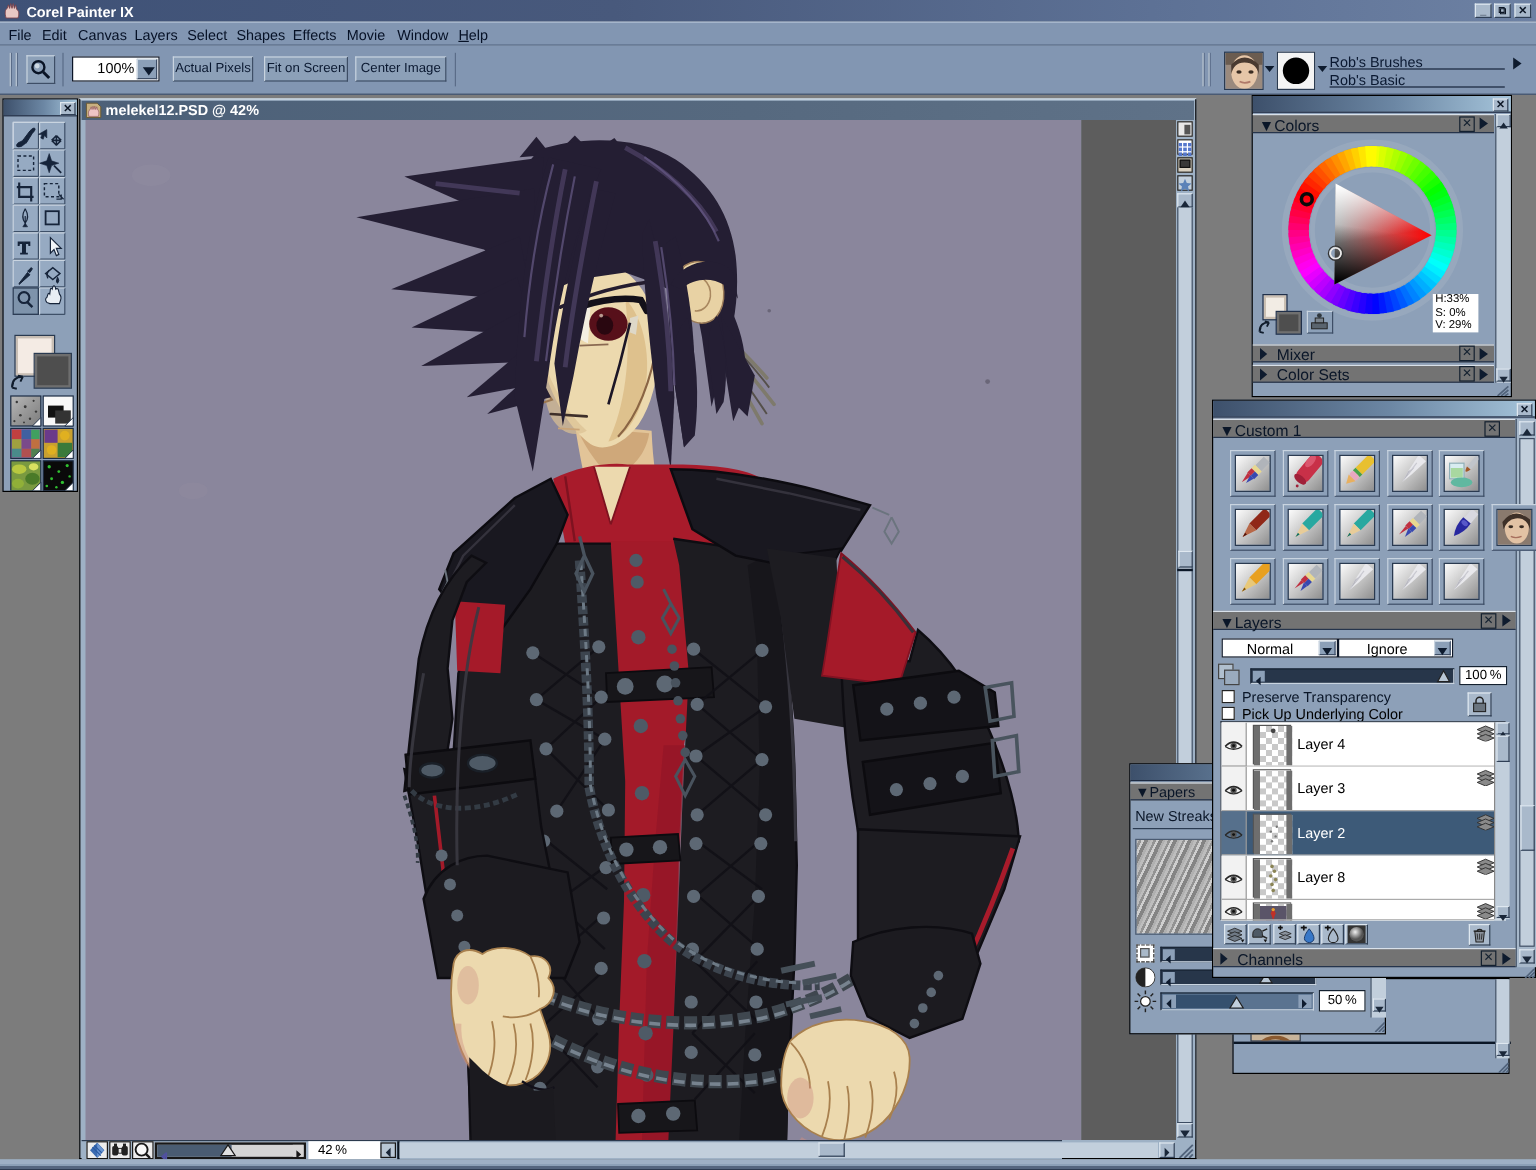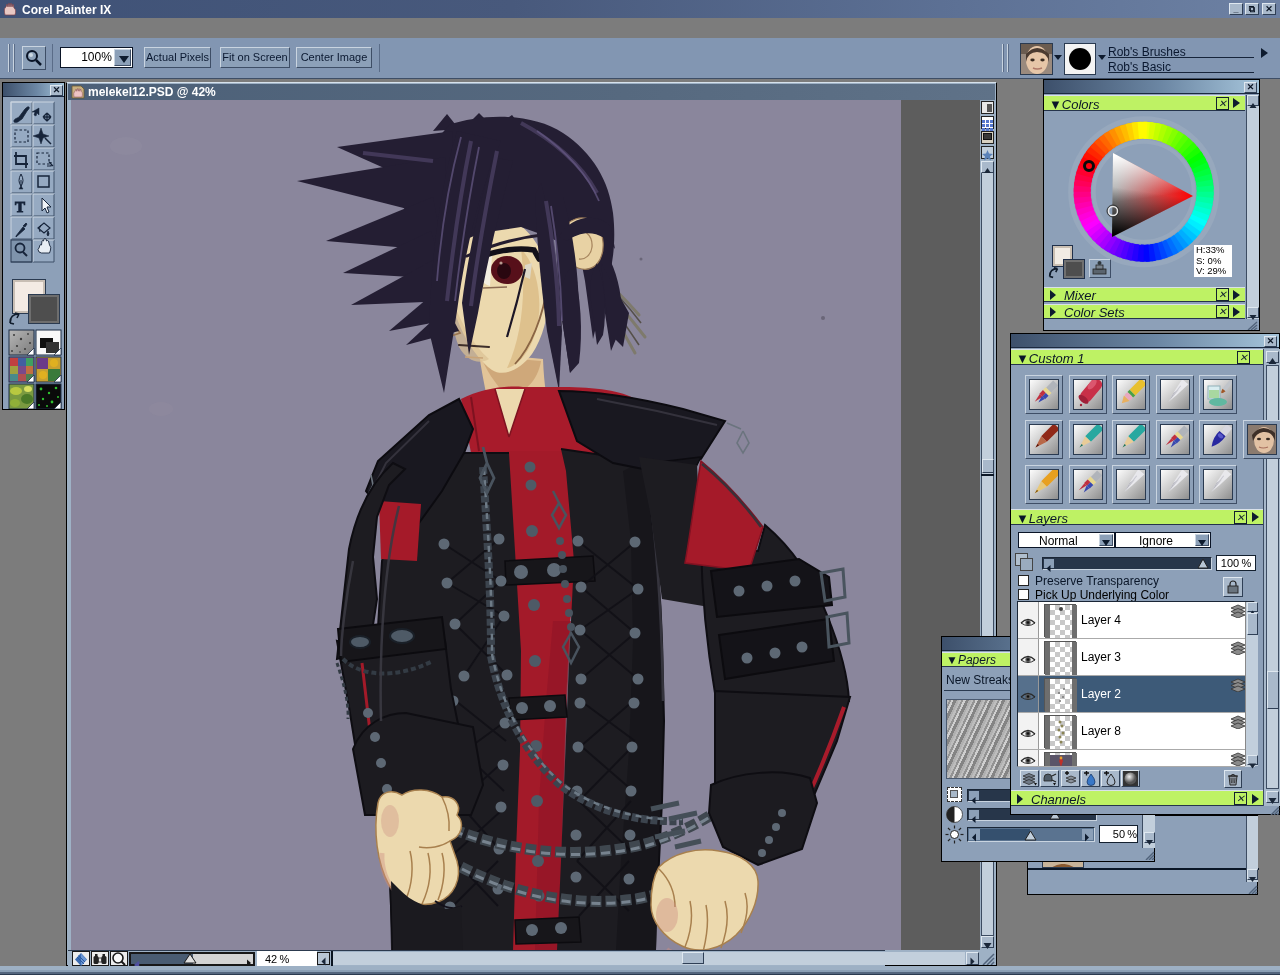--- a/index.html
+++ b/index.html
@@ -25,22 +25,22 @@
 #bottomstrip { left:0; top:966px; width:1280px; height:9px;
   background:linear-gradient(to bottom,#9db0c4 0 4px,#8ba0b6 4px 6px,#54667e 6px 8px,#2c3b50 8px); }
 
 
 .palette { position:absolute; background:#8da0b8; border:1px solid #000; }
 .pal-title { position:absolute; left:0; top:0; width:100%; height:14px;
   background:linear-gradient(to right,#3d506b,#6c87a4 55%,#a5c4da); border-bottom:1px solid #1c2940; }
 .pal-x { position:absolute; top:2px; width:13px; height:11px; background:#a9b9cb;
   border:1px solid; border-color:#dfe8f0 #2f3f55 #2f3f55 #dfe8f0; color:#0b1524;
   font-size:9px; line-height:9px; text-align:center; font-weight:bold; }
-.sect-hdr { position:absolute; background:#bef264; border-top:1px solid #d9e1ea; border-bottom:1px solid #25344c;
-  color:#0a1628; font-size:13px;font-style:italic; }
+.sect-hdr { position:absolute; background:#737373; border-top:1px solid #d9e1ea; border-bottom:1px solid #25344c;
+  color:#0a1628; font-size:13px; }
 .xbox { position:absolute; width:13px; height:13px; border:1px solid #13202f; color:#13202f;
   font-size:10px; line-height:12px; text-align:center; }
 .arr-r { position:absolute; width:0; height:0; border-left:7px solid #0e1b2e; border-top:5px solid transparent; border-bottom:5px solid transparent; }
 .arr-d { display:inline-block; width:0; height:0; border-top:7px solid #0e1b2e; border-left:5px solid transparent; border-right:5px solid transparent; }
 .sbtn { position:absolute; background:#a9b9cb; border:1px solid; border-color:#dfe8f0 #2f3f55 #2f3f55 #dfe8f0; }
 .white-field { position:absolute; background:#fff; border:1px solid #13202f; color:#000; }
 </style>
 </head>
 <body>
 <div id="app">
@@ -48,20 +48,32 @@
   <div id="titlebar" class="abs">
     <svg class="abs" style="left:3px;top:2px" width="16" height="14" viewBox="0 0 16 14">
       <path d="M2 13 C1 9 1 6 3 5 L4 2 L5 5 L6 1 L7 5 L8 1 L9 5 L10 2 L11 6 C13 7 13 10 12 13 Z" fill="#e8c8c4" stroke="#7c4048" stroke-width="0.7"></path>
     </svg>
     <span class="txt">Corel Painter IX</span>
     <div class="winbtn" style="left:1229px">_</div>
     <div class="winbtn" style="left:1245px">⧉</div>
     <div class="winbtn" style="left:1262px">✕</div>
   </div>
 
+  <div id="menubar" class="abs">
+    <span style="left:7px">File</span>
+      <span style="left:35px">Edit</span>
+      <span style="left:65px">Canvas</span>
+    <span style="left:112px">Layers</span>
+      <span style="left:156px">Select</span>
+      <span style="left:197px">Shapes</span>
+    <span style="left:244px">Effects</span>
+      <span style="left:289px">Movie</span>
+      <span style="left:331px">Window</span>
+    <span style="left:382px"><u>H</u>elp</span>
+  </div>
 
   <div id="toolbar" class="abs">
     <div class="abs" style="left:8px;top:6px;width:2px;height:28px;background:#5a6c88;border-left:1px solid #c9d4e0"></div>
     <div class="abs" style="left:13px;top:6px;width:2px;height:28px;background:#5a6c88;border-left:1px solid #c9d4e0"></div>
     <div class="tbtn" style="left:22px;top:8px;width:24px;height:24px">
       <svg width="20" height="20" viewBox="0 0 20 20" style="margin-top:1px">
         <circle cx="8" cy="8" r="5" fill="none" stroke="#0a1426" stroke-width="2"></circle>
         <circle cx="7" cy="7" r="2" fill="#cdd8e2"></circle>
         <line x1="12" y1="12" x2="17" y2="17" stroke="#0a1426" stroke-width="2.5"></line>
       </svg>
@@ -721,21 +733,21 @@
             <path d="M7 1.5 L3 5.5 L7 9.5 Z" fill="#0e1b2e"></path>
           </svg></div>
       <div class="abs" style="left:12px;top:1px;width:50px;height:11px;background:#35506e"></div>
       <svg class="abs" style="left:55px;top:1px" width="15" height="13">
           <path d="M7.5 2 L13 11 L2 11 Z" fill="#c2cfdc" stroke="#222" stroke-width="1"></path>
         </svg>
       <div class="abs" style="right:1px;top:1px;width:11px;height:11px;background:#8ca0b8"><svg width="10" height="11">
             <path d="M3 1.5 L7 5.5 L3 9.5 Z" fill="#0e1b2e"></path>
           </svg></div>
     </div>
-    <div class="white-field" style="left:157px;top:188px;width:39px;height:18px;font-size:11px;text-align:right;line-height:17px">50 %</div>
+    <div class="white-field" style="left:157px;top:188px;width:39px;height:18px;font-size:11px;text-align:center;line-height:17px">50 %</div>
     <div class="abs" style="left:200px;top:15px;width:13px;height:196px;background:#c2cfdc;border-left:1px solid #3c4c62">
       <div class="sbtn" style="left:1px;top:180px;width:11px;height:11px"><svg width="9" height="9">
             <path d="M4.5 7 L8 2 L1 2 Z" fill="#1a2739"></path>
           </svg></div>
     </div>
     <svg class="abs" style="left:202px;top:214px" width="11" height="9">
         <g stroke="#50627a" stroke-width="1.4">
           <line x1="10" y1="1" x2="2" y2="9"></line>
           <line x1="10" y1="4" x2="5" y2="9"></line>
           <line x1="10" y1="7" x2="8" y2="9"></line>

